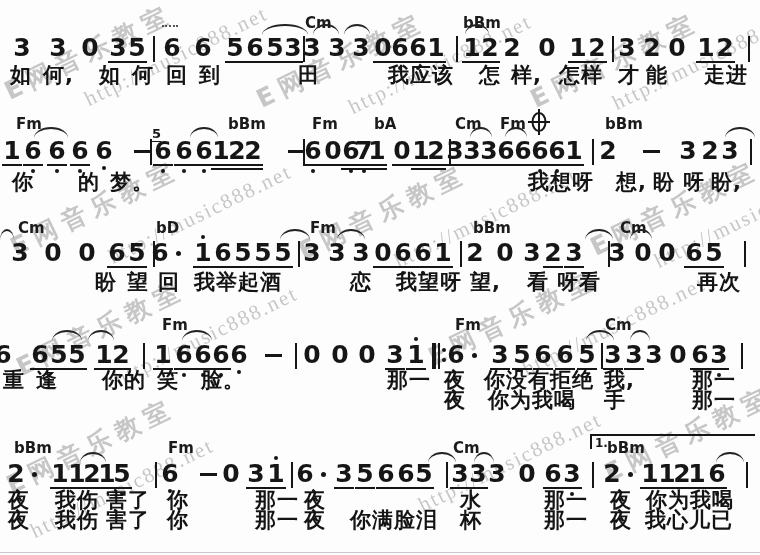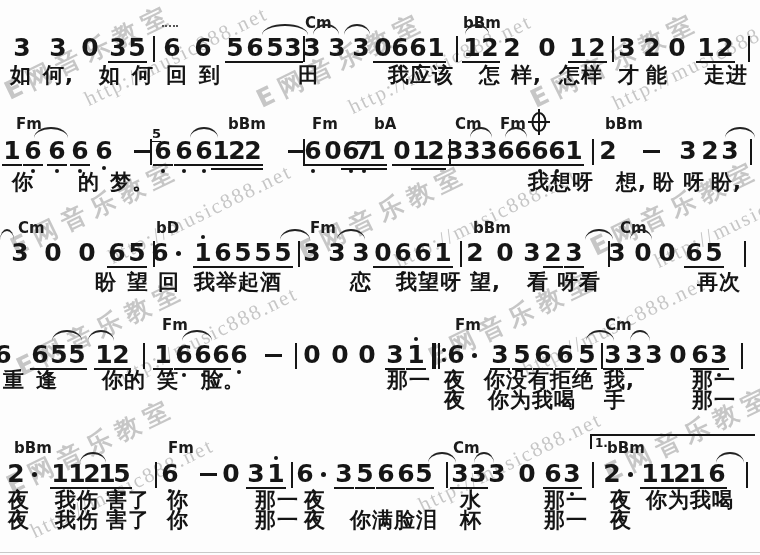--- a/index.html
+++ b/index.html
@@ -385,15 +385,16 @@
     <span class="lyr" style="left: 8px; top: 506px;">夜</span>
     <span class="lyr" style="left: 55px; top: 506px;">我伤</span>
     <span class="lyr" style="left: 106px; top: 506px;">害了</span>
     <span class="lyr" style="left: 167px; top: 506px;">你</span>
     <span class="lyr" style="left: 255px; top: 506px;">那一</span>
     <span class="lyr" style="left: 304px; top: 506px;">夜</span>
     <span class="lyr" style="left: 350px; top: 506px;">你满脸泪</span>
     <span class="lyr" style="left: 460px; top: 506px;">杯</span>
     <span class="lyr" style="left: 544px; top: 506px;">那一</span>
     <span class="lyr" style="left: 610px; top: 506px;">夜</span>
+    <span class="lyr" style="left: 645px; top: 506px;">我心儿已</span>
     <div class="volta" style="left: 590px; top: 434px; width: 163px;"></div>
     <span class="vlabel" style="left: 595px; top: 436px;">1.</span>
   </div>
 
 </body></html>

